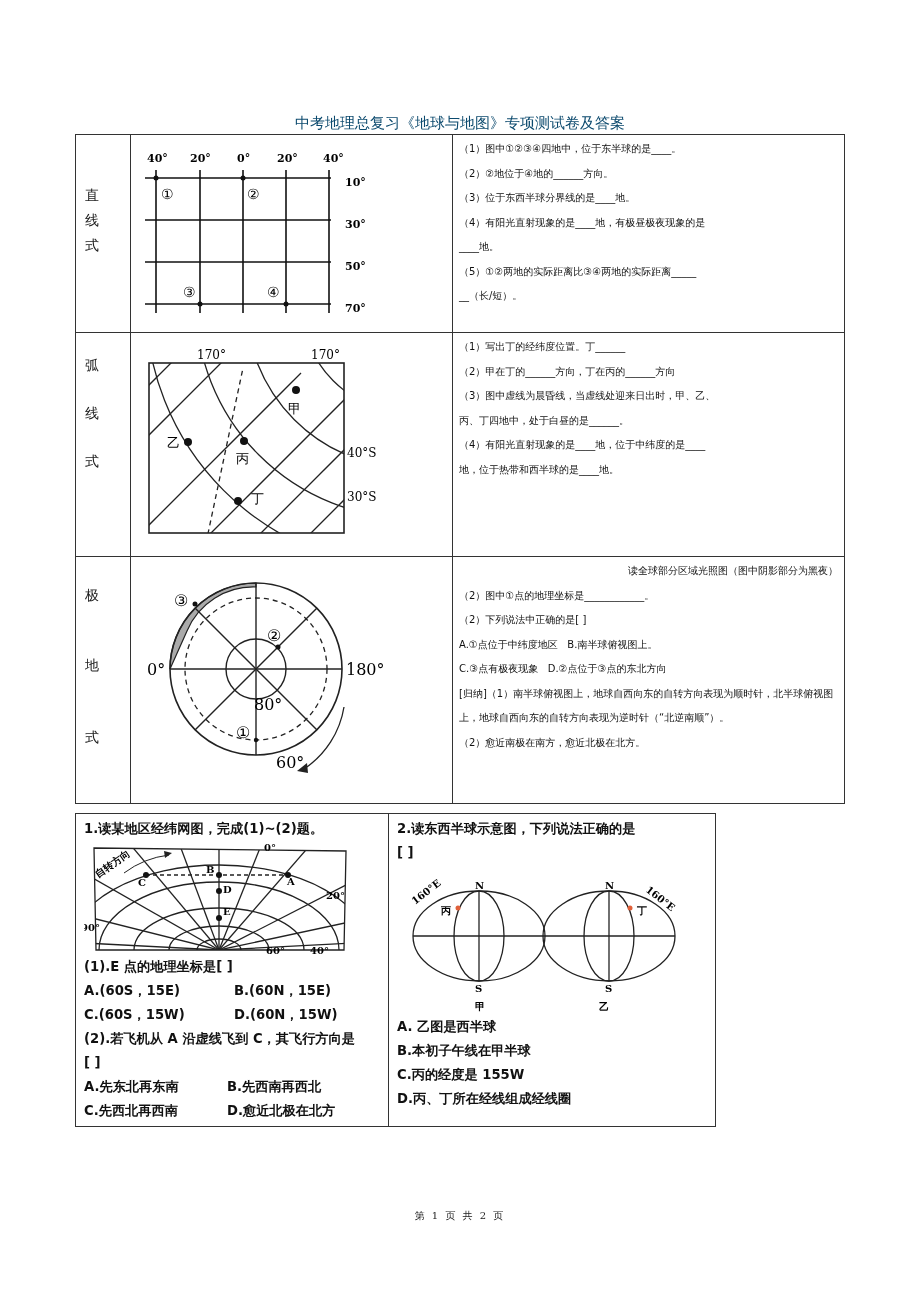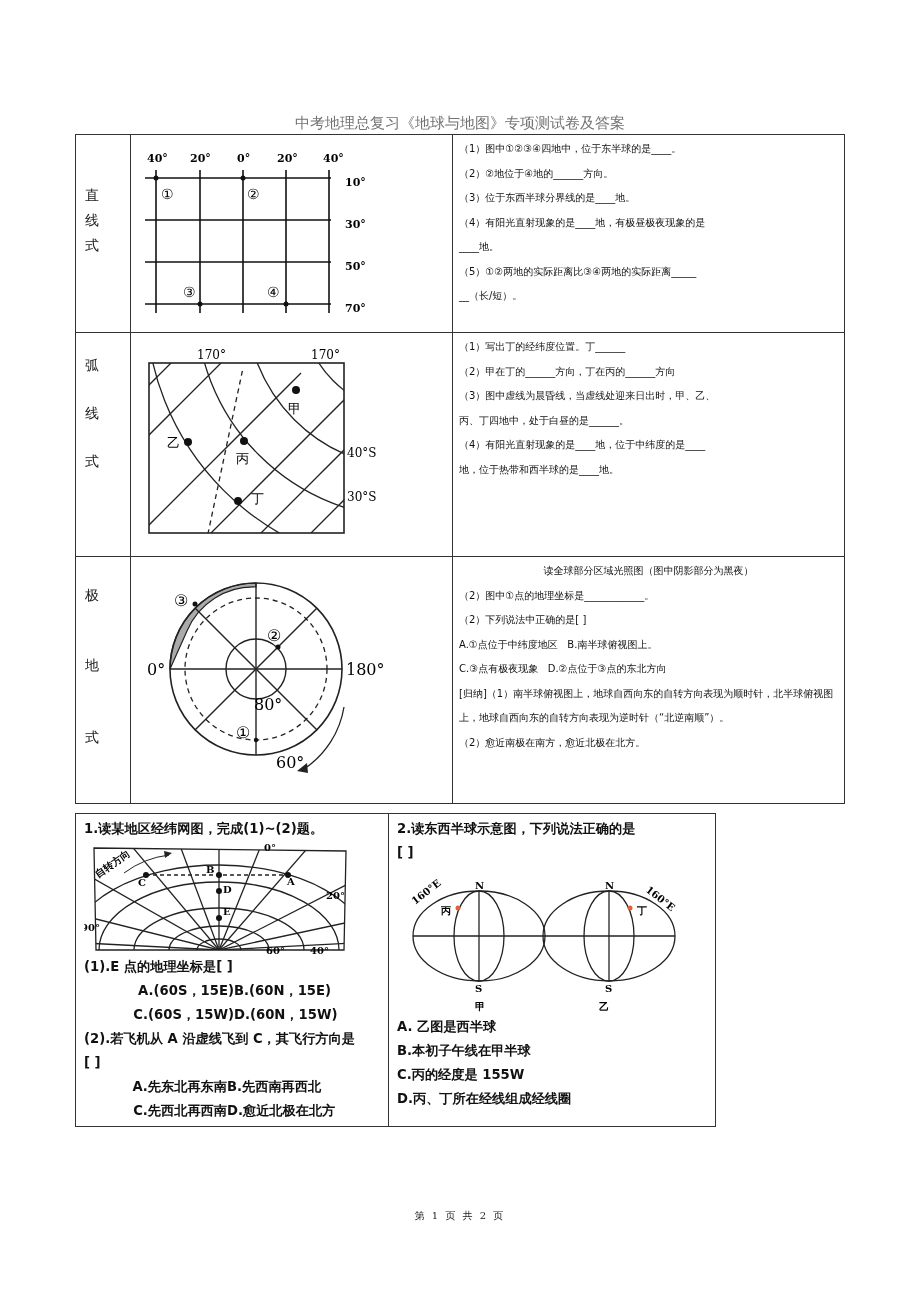--- a/index.html
+++ b/index.html
@@ -1,30 +1,30 @@
 <!DOCTYPE html>
 <html><head>
 <meta charset="utf-8">
 <style>
   html, body { margin:0; padding:0; background:#fff; }
   body { width:920px; height:1302px; position:relative; font-family:"DejaVu Sans", sans-serif; color:#111; overflow:hidden; }
-  .title { position:absolute; top:114px; left:0; width:920px; text-align:center; font-size:15px; font-family:"DejaVu Serif", serif; color:#737373; }
+  .title { position:absolute; top:114px; left:0; width:920px; text-align:center; font-size:15px; font-family:"DejaVu Serif", serif; color:#0c4a6e; }
   table.t1 { position:absolute; top:134px; left:75px; width:770px; border-collapse:collapse; }
   table.t1 td { border:1px solid #333; vertical-align:top; padding:0; }
   .lbl { width:54px; font-family:"DejaVu Serif", serif; font-size:14px; color:#222; position:relative; }
   .lbl span { position:absolute; left:9px; }
   .fig { width:321px; position:relative; }
   .txt { font-size:10px; line-height:24.5px; padding:2px 6px 0 6px !important; }
   .txt p { margin:0; }
-  .center { text-align:center; }
+  .center { text-align:right; }
   table.t2 { position:absolute; top:813px; left:75px; width:641px; border-collapse:collapse;font-weight:bold; }
   table.t2 td { border:1px solid #333; vertical-align:top; padding:3px 8px 0 8px; font-size:13.2px; line-height:24px; }
   .footer { position:absolute; top:1209px; left:0; width:920px; text-align:center; font-size:10px; font-family:"DejaVu Serif", serif; color:#222; letter-spacing:2px; }
   .opts { display:flex; }
-  .opts span { display:inline-block;text-align:right; }
+  .opts span { display:inline-block; }
   svg text { font-family:"DejaVu Serif", serif; }
 </style>
 </head>
 <body>
 
 <div class="title">中考地理总复习《地球与地图》专项测试卷及答案</div>
 
 <table class="t1">
 
   <tbody>

